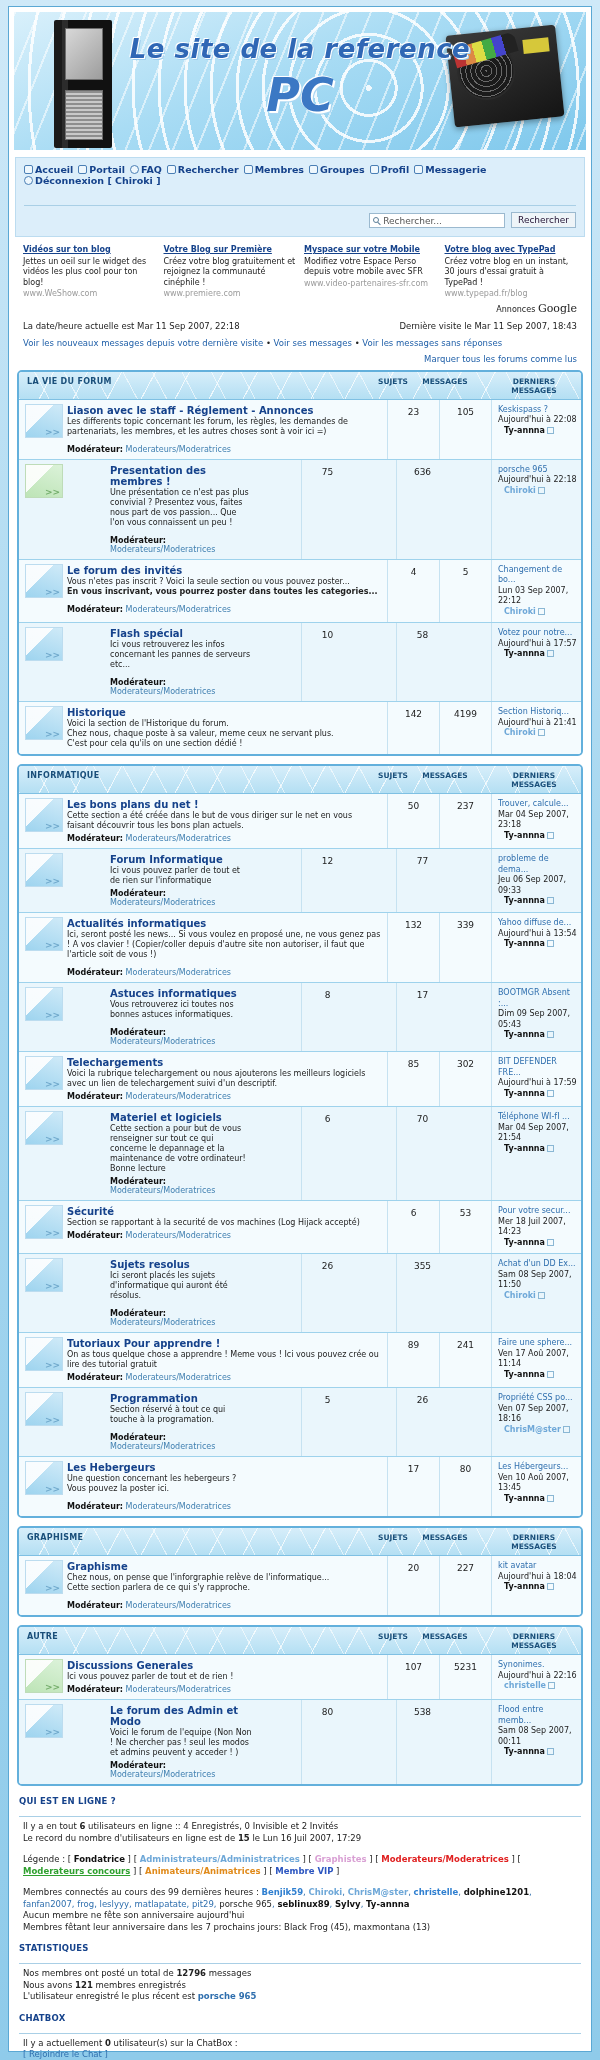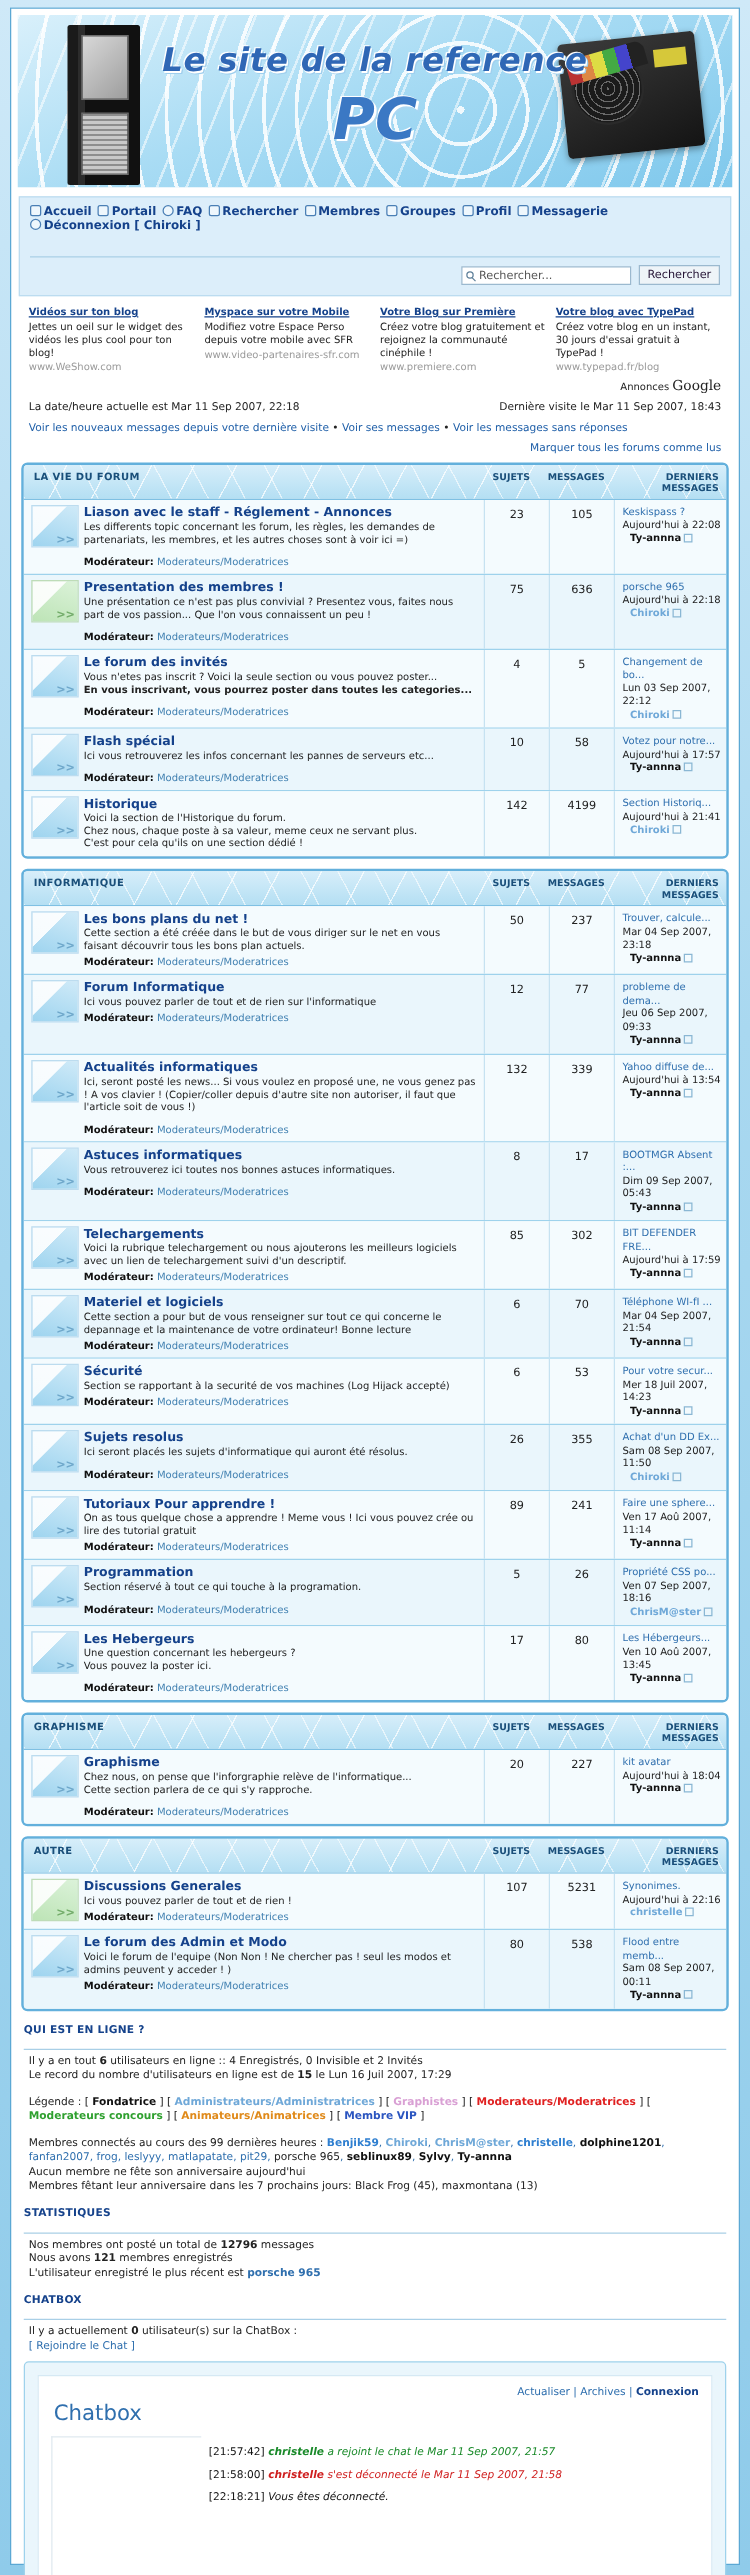--- a/index.html
+++ b/index.html
@@ -143,25 +143,25 @@
     display:flex; align-items:flex-start; height:28px;
     background:
       repeating-linear-gradient(118deg, rgba(255,255,255,.75) 0 1px, rgba(255,255,255,0) 1px 30px),
       repeating-linear-gradient(62deg, rgba(255,255,255,.6) 0 1px, rgba(255,255,255,0) 1px 26px),
       linear-gradient(180deg,#d7eefa,#b4dff3);
     border-bottom:1px solid #7fc0e3;
     padding:5px 6px 0 8px;
   }
   .cattitle { flex:1; font-size:8px; font-weight:bold; color:#1a4f7a; letter-spacing:.3px; }
   .colh { width:52px; text-align:center; font-size:7.5px; font-weight:bold; color:#1a4f7a; }
-  .colh.last { width:88px; text-align:right; padding-left:6px; line-height:9px; }
+  .colh.last { width:88px; text-align:center; padding-left:6px; line-height:9px;margin-left:16px; }
 
   .frow { display:flex; border-bottom:1px solid #9ed2ec; background:#f4fbfe; }
   .frow:last-child { border-bottom:none; }
-  .frow.alt { background:#eaf6fc; }
+  .frow.alt { background:#eaf6fc;gap:43px; }
   .ficon {
     width:42px; padding:4px 0 4px 6px; flex:0 0 48px;
   }
   .fimg {
     width:38px; height:34px; border:1px solid #bcdcef;
     background:
       linear-gradient(135deg, rgba(255,255,255,.9) 0 40%, rgba(255,255,255,0) 41%),
       linear-gradient(200deg,#cfeaf8,#9ed4ef);
     position:relative;
   }
@@ -206,21 +206,21 @@
   .panel p { margin:0; font-size:8.5px; line-height:11.5px; }
   .panel .pad { padding:2px 0 0 4px; }
   .u-chiroki{color:#6fa8d8;font-weight:bold;}
   .u-christelle{color:#2f7fd0;font-weight:bold;}
   .u-plain{color:#222;}
   .u-bold{font-weight:bold;color:#111;}
   .lg-fond{font-weight:bold;color:#111;}
   .lg-admin{color:#6fa8d8;font-weight:bold;}
   .lg-graph{color:#d9a0d4;font-weight:bold;}
   .lg-mod{color:#e02020;font-weight:bold;}
-  .lg-modc{color:#2fa02f;font-weight:bold;}
+  .lg-modc{color:#2fa02f;font-weight:bold;text-decoration:underline;}
   .lg-anim{color:#e08a1a;font-weight:bold;}
   .lg-vip{color:#2b55c0;font-weight:bold;}
   .lnk{color:#2f6fae;text-decoration:none;}
 
   
   .chatwrap {
     margin:6px 10px 0 10px; border:1px solid #9ed2ec; border-radius:4px;
     background:#eaf6fc; padding:10px;
   }
   .chatcard { background:#fff; border:1px solid #d6e9f4; padding:8px 10px 10px 10px; position:relative; }
@@ -259,22 +259,22 @@
         <span class="searchinput">
           <span class="mag"></span>
           <span>Rechercher...</span>
         </span>
         <span class="searchbtn">Rechercher</span>
       </div>
     </div>
 
     <div class="ads" id="ads">
         <div class="ad"><a class="t" href="#">Vidéos sur ton blog</a><span>Jettes un oeil sur le widget des vidéos les plus cool pour ton blog!</span><span class="u">www.WeShow.com</span></div>
+        <div class="ad"><a class="t" href="#">Votre Blog sur Première</a><span>Créez votre blog gratuitement et rejoignez la communauté cinéphile !</span><span class="u">www.premiere.com</span></div>
         <div class="ad"><a class="t" href="#">Myspace sur votre Mobile</a><span>Modifiez votre Espace Perso depuis votre mobile avec SFR</span><span class="u">www.video-partenaires-sfr.com</span></div>
-        <div class="ad"><a class="t" href="#">Votre Blog sur Première</a><span>Créez votre blog gratuitement et rejoignez la communauté cinéphile !</span><span class="u">www.premiere.com</span></div>
         <div class="ad"><a class="t" href="#">Votre blog avec TypePad</a><span>Créez votre blog en un instant, 30 jours d'essai gratuit à TypePad !</span><span class="u">www.typepad.fr/blog</span></div>
       </div>
     <div class="adlabel">
       <span>Annonces</span>
       <span class="g">Google</span>
     </div>
 
     <div class="daterow">
       <span>La date/heure actuelle est Mar 11 Sep 2007, 22:18</span>
       <span>Dernière visite le Mar 11 Sep 2007, 18:43</span>

